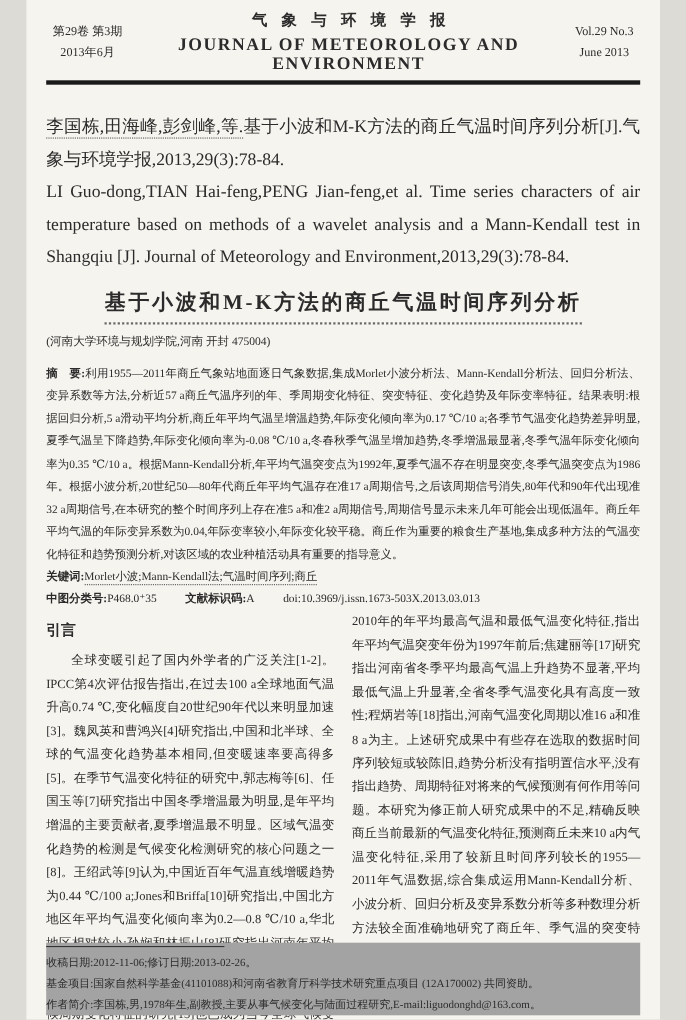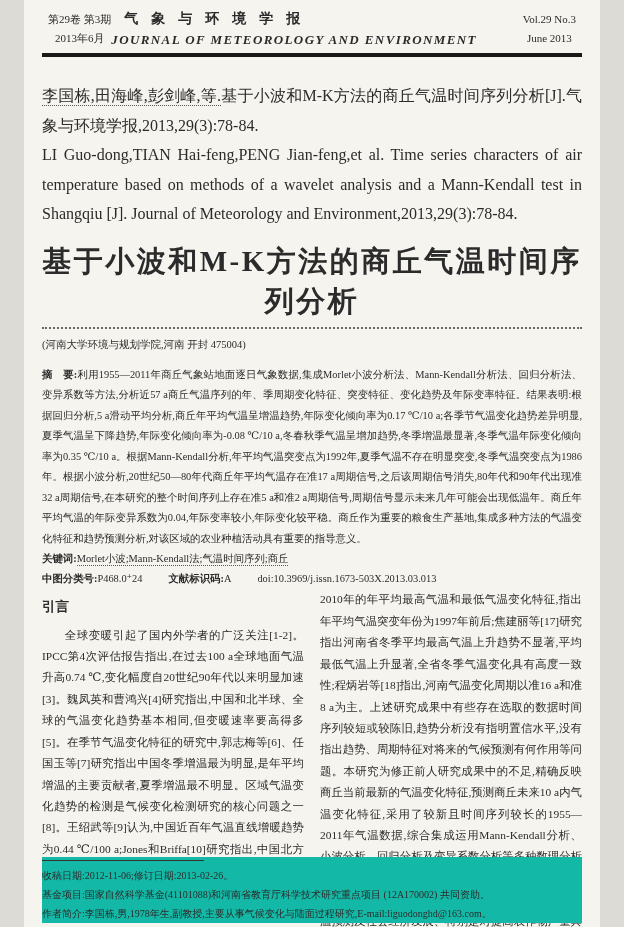--- a/index.html
+++ b/index.html
@@ -5,50 +5,50 @@
   html,body{margin:0;padding:0;background:#dddbd6;}
   .page{
     width:576px;height:927px;box-sizing:border-box;position:relative;
     margin:0 auto;background:#f6f4ef;color:#2b2b2b;overflow:hidden;
     font-family:"Liberation Serif","DejaVu Serif",serif;
     padding:8px 18px 0 18px;
   }
   
   .masthead{display:flex;justify-content:space-between;align-items:center;padding:2px 6px 0 6px;}
   .mast-side{font-size:11px;line-height:1.7;text-align:center;white-space:nowrap;}
-  .mast-center{text-align:left;flex:1;}
+  .mast-center{text-align:center;flex:1;}
   .journal-cn{font-size:14px;font-weight:bold;letter-spacing:13px;text-indent:13px;}
-  .journal-en{font-size:13px;font-weight:bold;letter-spacing:1.4px;margin-top:4px;font-style:italic;}
+  .journal-en{font-size:16px;font-weight:bold;letter-spacing:1.4px;margin-top:4px;}
   .head-rule{height:4px;background:#191919;margin-top:5px;}
   
   .citation{margin-top:24px;font-size:16px;line-height:1.85;text-align:justify;}
   .u-dot{border-bottom:1px dotted #555;padding-bottom:1px;}
   
   .title-row{text-align:center;margin-top:13px;}
-  .title-inner{display:inline-block;font-size:29px;font-weight:bold;letter-spacing:2.5px;
+  .title-inner{display:inline-block;font-size:19px;font-weight:bold;letter-spacing:2.5px;
     padding-bottom:5px;border-bottom:2px dotted #666;}
   .authors{text-align:center;margin-top:15px;font-size:15px;font-style:italic;font-weight:bold;}
   .authors span{margin:0 11px;}
   .affiliation{text-align:left;margin-top:9px;font-size:10.5px;}
   
   .abstract{margin-top:13px;font-size:10.4px;line-height:20.5px;text-align:justify;}
   .b{font-weight:bold;}
   .kw-line{font-size:10.4px;line-height:20px;}
   .meta-line{font-size:10.4px;line-height:20px;display:flex;}
   .meta-line .gap{width:26px;}
   
   .columns{display:flex;margin-top:0;}
   .col{width:288px;font-size:11.4px;line-height:21.4px;text-align:justify;}
   .col.left{margin-right:16px;}
   .intro-heading{font-size:13.5px;font-weight:bold;margin:10px 0 9px 0;line-height:1.2;}
   .sec-heading{font-size:13.5px;font-weight:bold;margin:9px 0 7px 0;line-height:1.3;}
   .sec-heading .num{margin-right:12px;}
   .indent{text-indent:2em;}
   
-  .footnote{position:absolute;left:18px;right:18px;bottom:4px;background:#14b8a6;
+  .footnote{position:absolute;left:18px;right:18px;bottom:4px;background:#a3a3a3;
     font-size:10px;line-height:19px;padding-top:3px;}
   .footnote-rule{width:162px;border-top:1.5px solid #333;margin-bottom:5px;}
 </style>
 </head>
 <body>
 
 <div class="page">
 
   <div class="masthead">
     <div class="mast-side">
@@ -77,21 +77,21 @@
   <div class="affiliation">(河南大学环境与规划学院,河南 开封 475004)</div>
 
   <div class="abstract">
     <span class="b">摘　要:</span><span>利用1955—2011年商丘气象站地面逐日气象数据,集成Morlet小波分析法、Mann-Kendall分析法、回归分析法、变异系数等方法,分析近57 a商丘气温序列的年、季周期变化特征、突变特征、变化趋势及年际变率特征。结果表明:根据回归分析,5 a滑动平均分析,商丘年平均气温呈增温趋势,年际变化倾向率为0.17 ℃/10 a;各季节气温变化趋势差异明显,夏季气温呈下降趋势,年际变化倾向率为-0.08 ℃/10 a,冬春秋季气温呈增加趋势,冬季增温最显著,冬季气温年际变化倾向率为0.35 ℃/10 a。根据Mann-Kendall分析,年平均气温突变点为1992年,夏季气温不存在明显突变,冬季气温突变点为1986年。根据小波分析,20世纪50—80年代商丘年平均气温存在准17 a周期信号,之后该周期信号消失,80年代和90年代出现准32 a周期信号,在本研究的整个时间序列上存在准5 a和准2 a周期信号,周期信号显示未来几年可能会出现低温年。商丘年平均气温的年际变异系数为0.04,年际变率较小,年际变化较平稳。商丘作为重要的粮食生产基地,集成多种方法的气温变化特征和趋势预测分析,对该区域的农业种植活动具有重要的指导意义。</span>
   </div>
   <div class="kw-line">
     <span class="b">关键词:</span><span class="u-dot">Morlet小波;Mann-Kendall法;气温时间序列;商丘</span>
   </div>
   <div class="meta-line">
     <span class="b">中图分类号:</span>
-      <span>P468.0⁺24</span>
+      <span>P468.0⁺35</span>
     <span class="gap"></span>
     <span class="b">文献标识码:</span>
       <span>A</span>
     <span class="gap"></span>
     <span>doi:10.3969/j.issn.1673-503X.2013.03.013</span>
   </div>
 
   <div class="columns">
     <div class="col left">
       <div class="intro-heading">引言</div>

